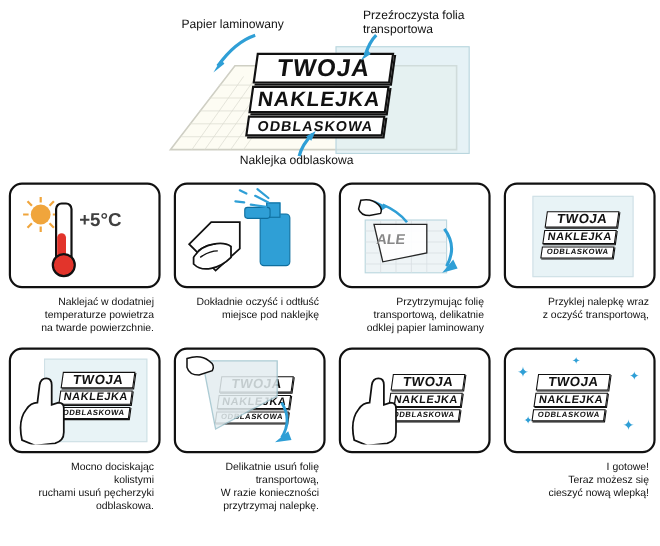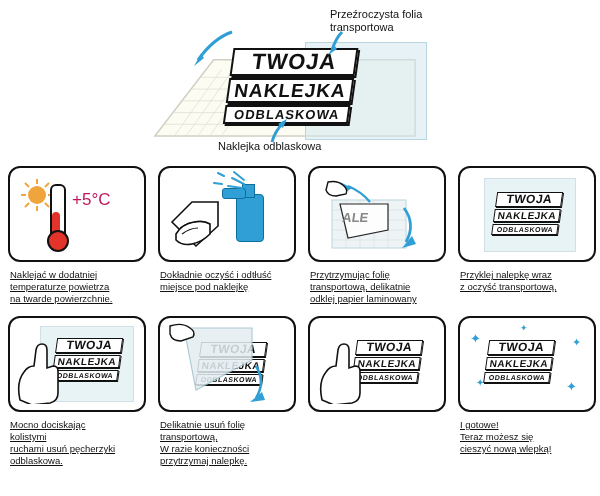--- a/index.html
+++ b/index.html
@@ -90,24 +90,23 @@
     margin:6px auto 0 auto;
     border:2px solid #111;
     border-radius:12px;
     background:#fff;
     overflow:hidden;
   }
   .cap{
     margin:7px 2px 0 2px;
     font-size:9.5px;
     line-height:12px;
-    text-align:left;
+    text-align:right;
     white-space:pre-line;
     color:#111;
-    text-decoration:underline;
   }
 
   
   .grey-sq{
     position:absolute;
     background:#dfe7ea;
   }
 
   .thermo-bulb{
     position:absolute;left:40px;top:16px;width:12px;height:58px;
@@ -120,21 +119,21 @@
   .thermo-ball{
     position:absolute;left:37px;top:62px;width:18px;height:18px;
     border:2px solid #111;border-radius:50%;background:#e2342b;
   }
   .sun{
     position:absolute;left:18px;top:18px;width:18px;height:18px;
     border-radius:50%;background:#f0a53c;
   }
   .temp-txt{
     position:absolute;left:62px;top:22px;
-    font-size:17px;font-weight:normal;color:#be185d;line-height:19px;
+    font-size:17px;font-weight:bold;color:#404040;line-height:19px;
   }
 
   .spray-body{
     position:absolute;left:76px;top:26px;width:26px;height:46px;
     background:#2f9fd6;border:1.6px solid #0e6e9e;border-radius:4px;
   }
   .spray-neck{
     position:absolute;left:82px;top:16px;width:11px;height:12px;
     background:#2f9fd6;border:1.6px solid #0e6e9e;
   }
@@ -177,20 +176,21 @@
     <div class="foil"></div>
 
     <div class="sticker-top">
       <div class="wordart big">
         <span class="wa-line wa-l1">TWOJA</span>
         <span class="wa-line wa-l2">NAKLEJKA</span>
         <span class="wa-line wa-l3">ODBLASKOWA</span>
       </div>
     </div>
 
+    <div class="lbl lbl-laminat">Papier laminowany</div>
     <div class="lbl lbl-folia">Przeźroczysta folia
 transportowa</div>
     <div class="lbl lbl-naklejka">Naklejka odblaskowa</div>
 
     <svg class="arrow" style="left:190px;top:28px;" width="46" height="40" viewBox="0 0 46 40">
       <path d="M42 4 C30 8 18 18 8 32" stroke="#2f9fd6" stroke-width="3" fill="none"></path>
       <polygon points="4,38 14,30 11,26" fill="#2f9fd6"></polygon>
     </svg>
     <svg class="arrow" style="left:324px;top:30px;" width="34" height="26" viewBox="0 0 34 26">
       <path d="M18 2 C12 8 10 14 8 20" stroke="#2f9fd6" stroke-width="3" fill="none"></path>

